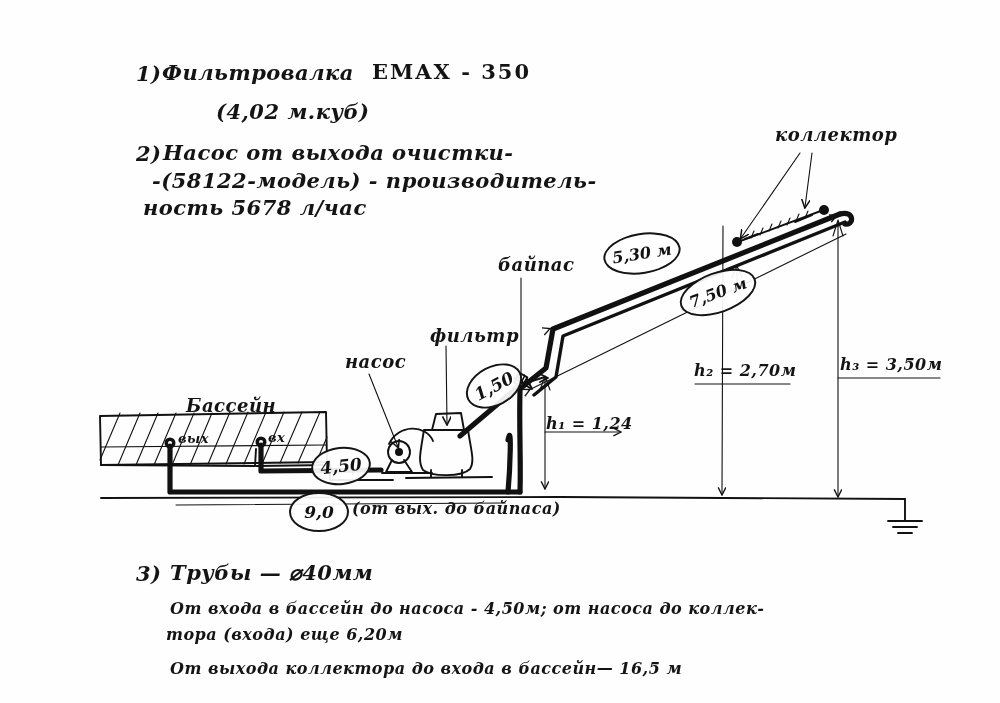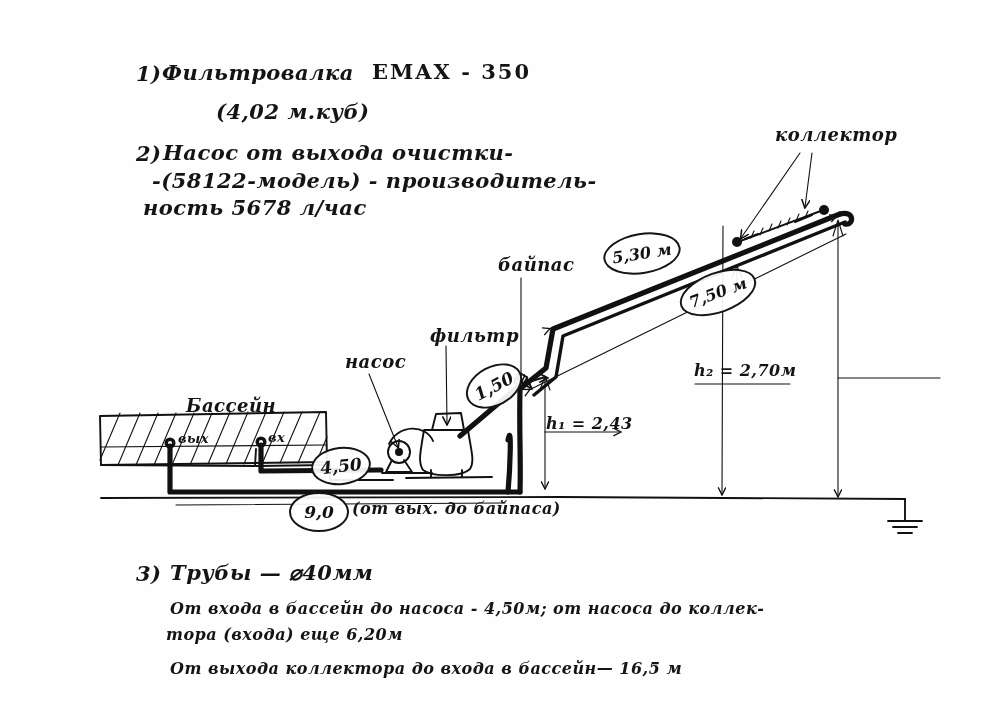--- a/index.html
+++ b/index.html
@@ -252,16 +252,17 @@
 
   <div class="oval" style="left:289px;top:492px;width:56px;height:36px;font-size:17px;">9,0</div>
   <div class="hw n2 b" style="left:352px;top:500px;">(от вых. до байпаса)</div>
 
   <div class="oval" style="left:464px;top:366px;width:56px;height:36px;font-size:17px;transform:rotate(-28deg);">1,50</div>
 
   <div class="oval" style="left:603px;top:233px;width:74px;height:37px;font-size:16px;transform:rotate(-9deg);">5,30 м</div>
 
   <div class="oval" style="left:678px;top:272px;width:76px;height:37px;font-size:16px;transform:rotate(-20deg);">7,50 м</div>
 
-  <div class="hw n2 b" style="left:546px;top:415px;">h₁ = 2,43</div>
+  <div class="hw n2 b" style="left:546px;top:415px;">h₁ = 1,24</div>
   <div class="hw n2 b" style="left:694px;top:362px;">h₂ = 2,70м</div>
+  <div class="hw n2 b" style="left:840px;top:356px;">h₃ = 3,50м</div>
 
 </div>
 
 </body></html>

